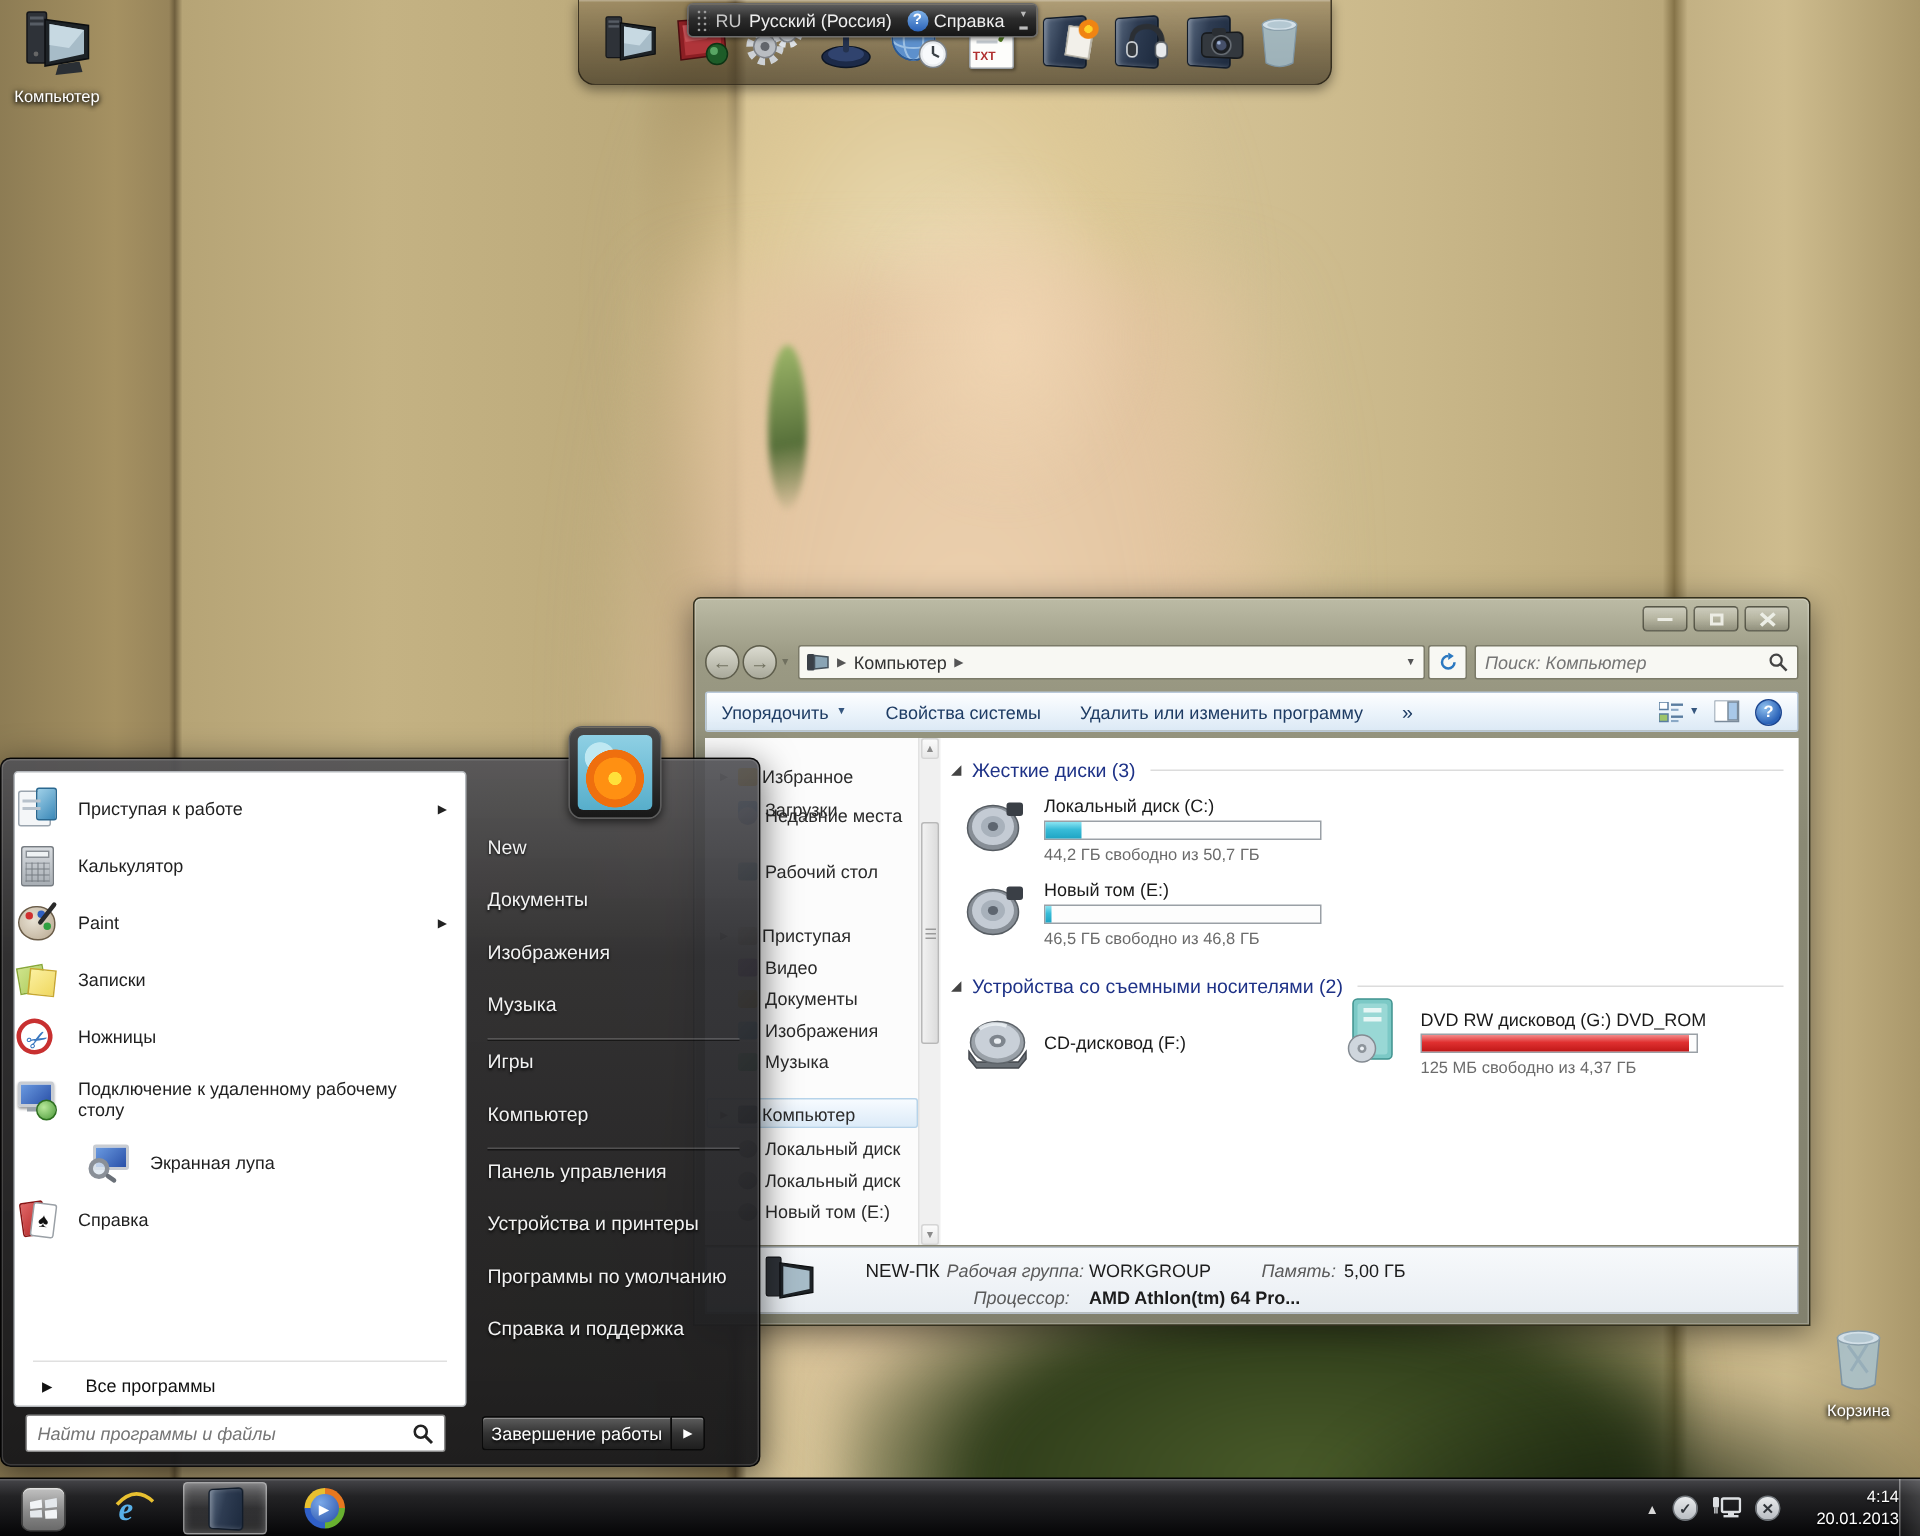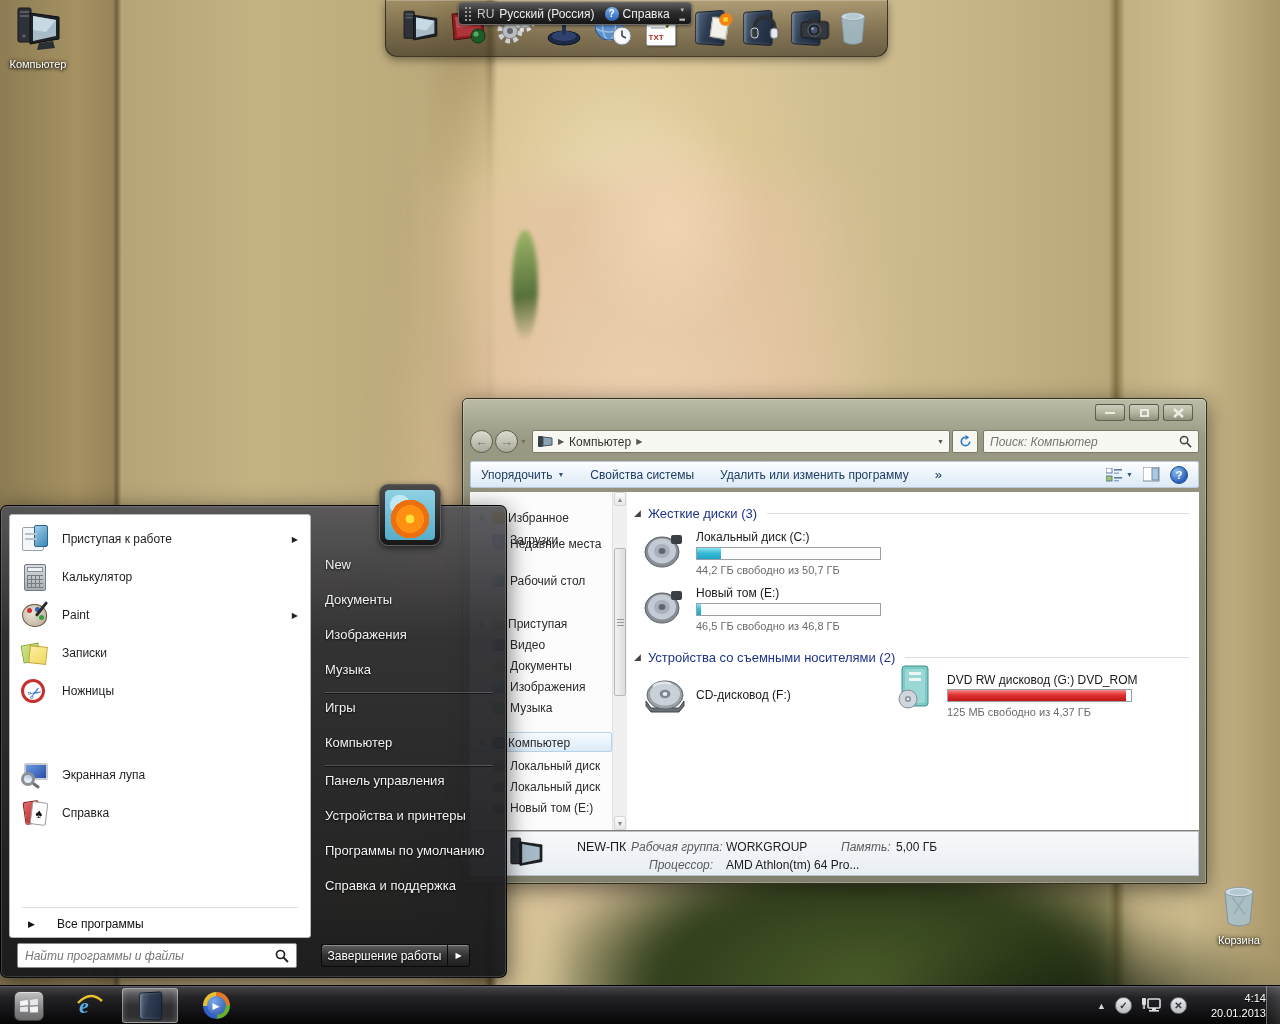--- a/index.html
+++ b/index.html
@@ -126,21 +126,21 @@
   .details .dv { color:#1c1c1c; }
   .details span { position:absolute; white-space:nowrap; }
 
   
   #startmenu { position:absolute; left:0; top:505px; width:507px; height:473px; z-index:40;
     background:linear-gradient(180deg, rgba(82,82,86,.93), rgba(44,44,47,.95) 28%, rgba(24,24,26,.96));
     border:1px solid rgba(0,0,0,.85); border-radius:7px;
     box-shadow:inset 0 0 0 1px rgba(255,255,255,.14), 0 6px 24px rgba(0,0,0,.6); }
   .sm-white { position:absolute; left:8px; top:8px; width:302px; height:424px; background:#fff;
     border:1px solid #b4b8bc; border-radius:3px; }
-  .sm-item { position:absolute; left:0; right:2px; height:38px; display:flex; align-items:center; padding-left:10px; }
+  .sm-item { position:absolute; left:0; right:2px; height:38px; display:flex; align-items:center; padding-left:0; }
   .sm-item .ic { width:30px; height:30px; position:relative; flex:0 0 auto; }
   .sm-item .lb { margin-left:12px; font-size:12px; color:#1f1f1f; line-height:14px; padding-right:26px; }
   .sm-item .sub { position:absolute; right:10px; font-size:8px; color:#222; }
   .sm-sep { position:absolute; left:12px; right:12px; top:392px; height:1px; background:#e0e0e0; }
   .sm-allprog { position:absolute; left:0; right:2px; top:396px; height:26px; display:flex; align-items:center; }
   .sm-allprog .tri { margin-left:18px; font-size:9px; color:#111; }
   .sm-allprog .lb { margin-left:22px; font-size:12px; color:#111; }
   .sm-search { position:absolute; left:16px; top:437px; width:280px; height:25px; background:#fff;
     border:1px solid #8a8a8a; border-radius:2px; display:flex; align-items:center; padding:0 7px; }
   .sm-search input { flex:1; border:none; outline:none; font-style:italic; font-size:12px; color:#777;
@@ -570,21 +570,21 @@
         <rect x="5" y="2" width="13" height="34" rx="1.5" fill="#2e3238" stroke="#14161a"></rect>
         <polygon points="17,7 46,11 46,33 17,38" fill="#1d2226" stroke="#0c0e10"></polygon>
         <polygon points="20,10 43,14 43,30 20,35" fill="#a7bcc8"></polygon>
       </svg>
     <span class="dv" style="left:78px; top:8px; font-size:12.5px;margin-left:28px;">NEW-ПК</span>
     <span class="dl" style="left:160px; top:8px;">Рабочая группа:</span>
     <span class="dv" style="left:255px; top:8px;">WORKGROUP</span>
     <span class="dl" style="left:370px; top:8px;">Память:</span>
     <span class="dv" style="left:425px; top:8px;">5,00 ГБ</span>
     <span class="dl" style="left:178px; top:26px;">Процессор:</span>
-    <span class="dv" style="left:255px; top:26px;">AMD Athlon(tm) 64 Pro...</span>
+    <span class="dv" style="left:255px; top:26px;font-weight:bold;">AMD Athlon(tm) 64 Pro...</span>
   </div>
 </div>
 
 <div id="startmenu">
   <div class="sm-white">
 
     <div class="sm-item" style="top:5px;">
       <div class="ic">
         <div style="position:absolute;left:2px;top:3px;width:22px;height:24px;background:#f4f6f8;border:1px solid #9aa4ae;border-radius:2px;"></div>
         <div style="position:absolute;left:14px;top:1px;width:14px;height:22px;background:linear-gradient(135deg,#9fd0e8,#3a88b8);border:1px solid #2a6890;border-radius:2px;"></div>
@@ -625,22 +625,30 @@
     </div>
 
     <div class="sm-item" style="top:157px;">
       <div class="ic">
         <div style="position:absolute;left:1px;top:3px;width:24px;height:24px;border-radius:50%;border:3px solid #c83030;transform:rotate(-18deg);"></div>
         <span style="position:absolute;left:8px;top:7px;font-size:17px;color:#3a78c0;transform:rotate(-30deg);">✂</span>
       </div>
       <span class="lb">Ножницы</span>
     </div>
 
-
-    <div class="sm-item" style="top:241px;">
+    <div class="sm-item" style="top:195px; height:46px;">
+      <div class="ic">
+        <div style="position:absolute;left:2px;top:3px;width:24px;height:17px;background:linear-gradient(135deg,#6a9ae0,#2a50a8);border:2px solid #c8ccd2;border-radius:2px;box-shadow:0 1px 2px rgba(0,0,0,.4);"></div>
+        <div style="position:absolute;left:8px;top:20px;width:12px;height:3px;background:#9aa2aa;"></div>
+        <div style="position:absolute;left:14px;top:15px;width:14px;height:14px;border-radius:50%;background:radial-gradient(circle at 35% 35%,#b8e89a,#4a9838);border:1px solid #2e7020;"></div>
+      </div>
+      <span class="lb" style="max-width:240px;">Подключение к удаленному рабочему столу</span>
+    </div>
+
+    <div class="sm-item" style="top:241px;margin-left:48px;">
       <div class="ic">
         <div style="position:absolute;left:4px;top:3px;width:24px;height:17px;background:linear-gradient(135deg,#6a9ae0,#2a50a8);border:2px solid #c8ccd2;border-radius:2px;"></div>
         <div style="position:absolute;left:1px;top:12px;width:14px;height:14px;border-radius:50%;border:3px solid #8a9098;background:rgba(220,230,240,.8);"></div>
         <div style="position:absolute;left:12px;top:24px;width:8px;height:3px;background:#6a7078;transform:rotate(35deg);border-radius:2px;"></div>
       </div>
       <span class="lb">Экранная лупа</span>
     </div>
 
     <div class="sm-item" style="top:279px;">
       <div class="ic">

